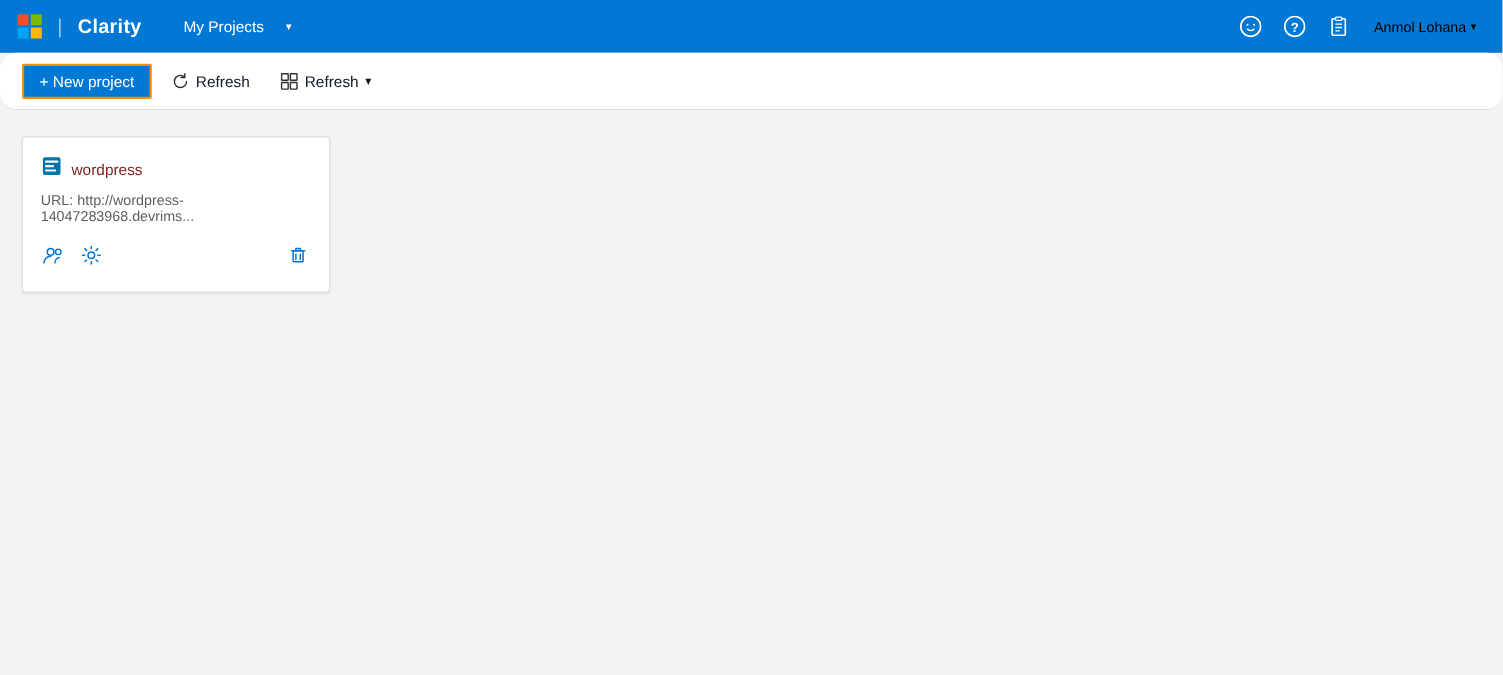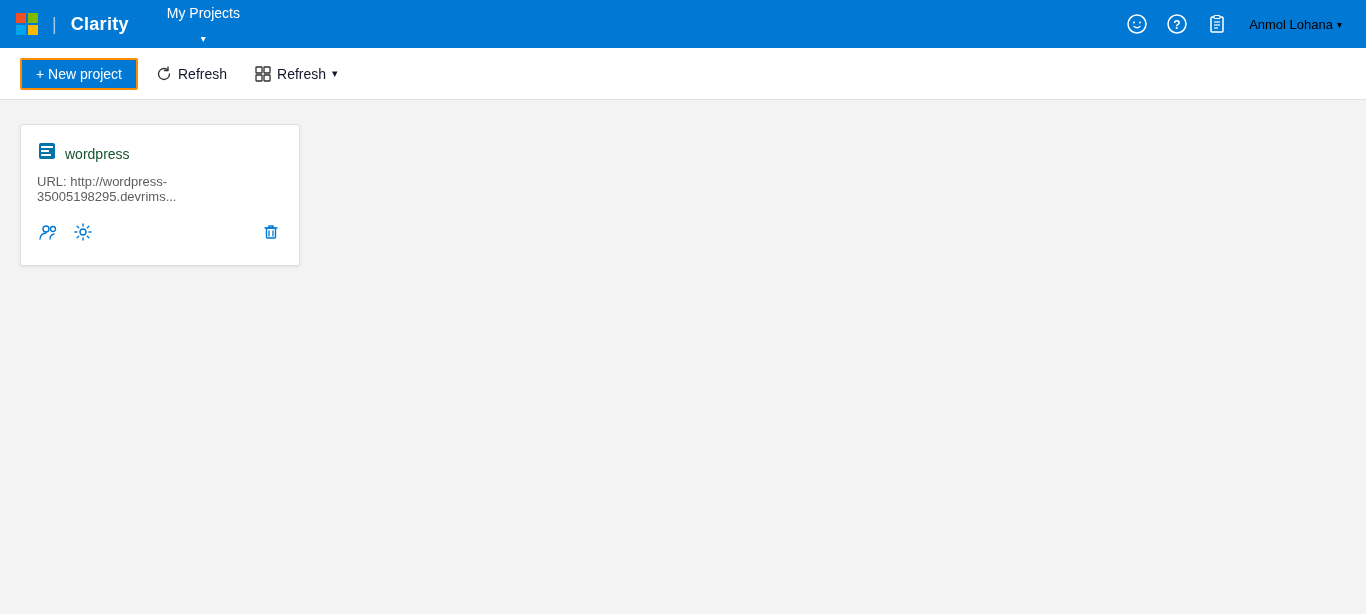--- a/index.html
+++ b/index.html
@@ -42,21 +42,20 @@
       font-size: 18px;
       font-weight: 600;
       letter-spacing: 0.3px;
       text-align: right;
     }
     .header-nav {
       display: flex;
       align-items: center;
       gap: 4px;
       margin-left: 20px;
-      flex-direction: column;
     }
     .header-nav-item {
       color: white;
       font-size: 14px;
       cursor: pointer;
       padding: 4px 8px;
       border-radius: 2px;
     }
     .header-right {
       display: flex;
@@ -88,20 +87,21 @@
 
     
     .toolbar {
       background: white;
       height: 52px;
       display: flex;
       align-items: center;
       padding: 0 20px;
       gap: 8px;
       border-bottom: 1px solid #e0e0e0;
+      border-radius: 15px;
     }
     .btn-new-project {
       background: #0078d4;
       color: white;
       border: 2px solid #ff8c00;
       padding: 6px 14px;
       font-size: 14px;
       font-weight: 500;
       border-radius: 2px;
       cursor: pointer;
@@ -143,21 +143,21 @@
     .project-card-header {
       display: flex;
       align-items: center;
       gap: 8px;
       margin-bottom: 8px;
     }
     .project-icon {
       font-size: 18px;
     }
     .project-name {
-      color: #14532d;
+      color: #7f1d1d;
       font-size: 14px;
       font-weight: 500;
       cursor: pointer;
     }
     .project-url {
       color: #605e5c;
       font-size: 13px;
       margin-bottom: 16px;
     }
     .project-card-footer {
@@ -261,21 +261,21 @@
       <span class="project-icon">
         <svg width="20" height="20" viewBox="0 0 20 20" xmlns="http://www.w3.org/2000/svg">
           <rect x="2" y="2" width="16" height="16" rx="2" fill="#0073aa"></rect>
           <rect x="4" y="5" width="12" height="2" rx="0.5" fill="white"></rect>
           <rect x="4" y="9" width="8" height="2" rx="0.5" fill="white"></rect>
           <rect x="4" y="13" width="10" height="2" rx="0.5" fill="white"></rect>
         </svg>
       </span>
       <span class="project-name">wordpress</span>
     </div>
-    <div class="project-url">URL: http://wordpress-35005198295.devrims...</div>
+    <div class="project-url">URL: http://wordpress-14047283968.devrims...</div>
     <div class="project-card-footer">
       <div class="project-actions-left">
         <span class="action-icon">
           <svg width="20" height="20" viewBox="0 0 20 20" fill="none" xmlns="http://www.w3.org/2000/svg">
             <circle cx="7" cy="7" r="3" stroke="#0078d4" stroke-width="1.4"></circle>
             <path d="M1 17c0-3.3 2.7-6 6-6" stroke="#0078d4" stroke-width="1.4" stroke-linecap="round"></path>
             <circle cx="14" cy="7" r="2.5" stroke="#0078d4" stroke-width="1.3"></circle>
             <path d="M11 17c0-2.5 1.8-4.5 4-5" stroke="#0078d4" stroke-width="1.3" stroke-linecap="round"></path>
           </svg>
         </span>

